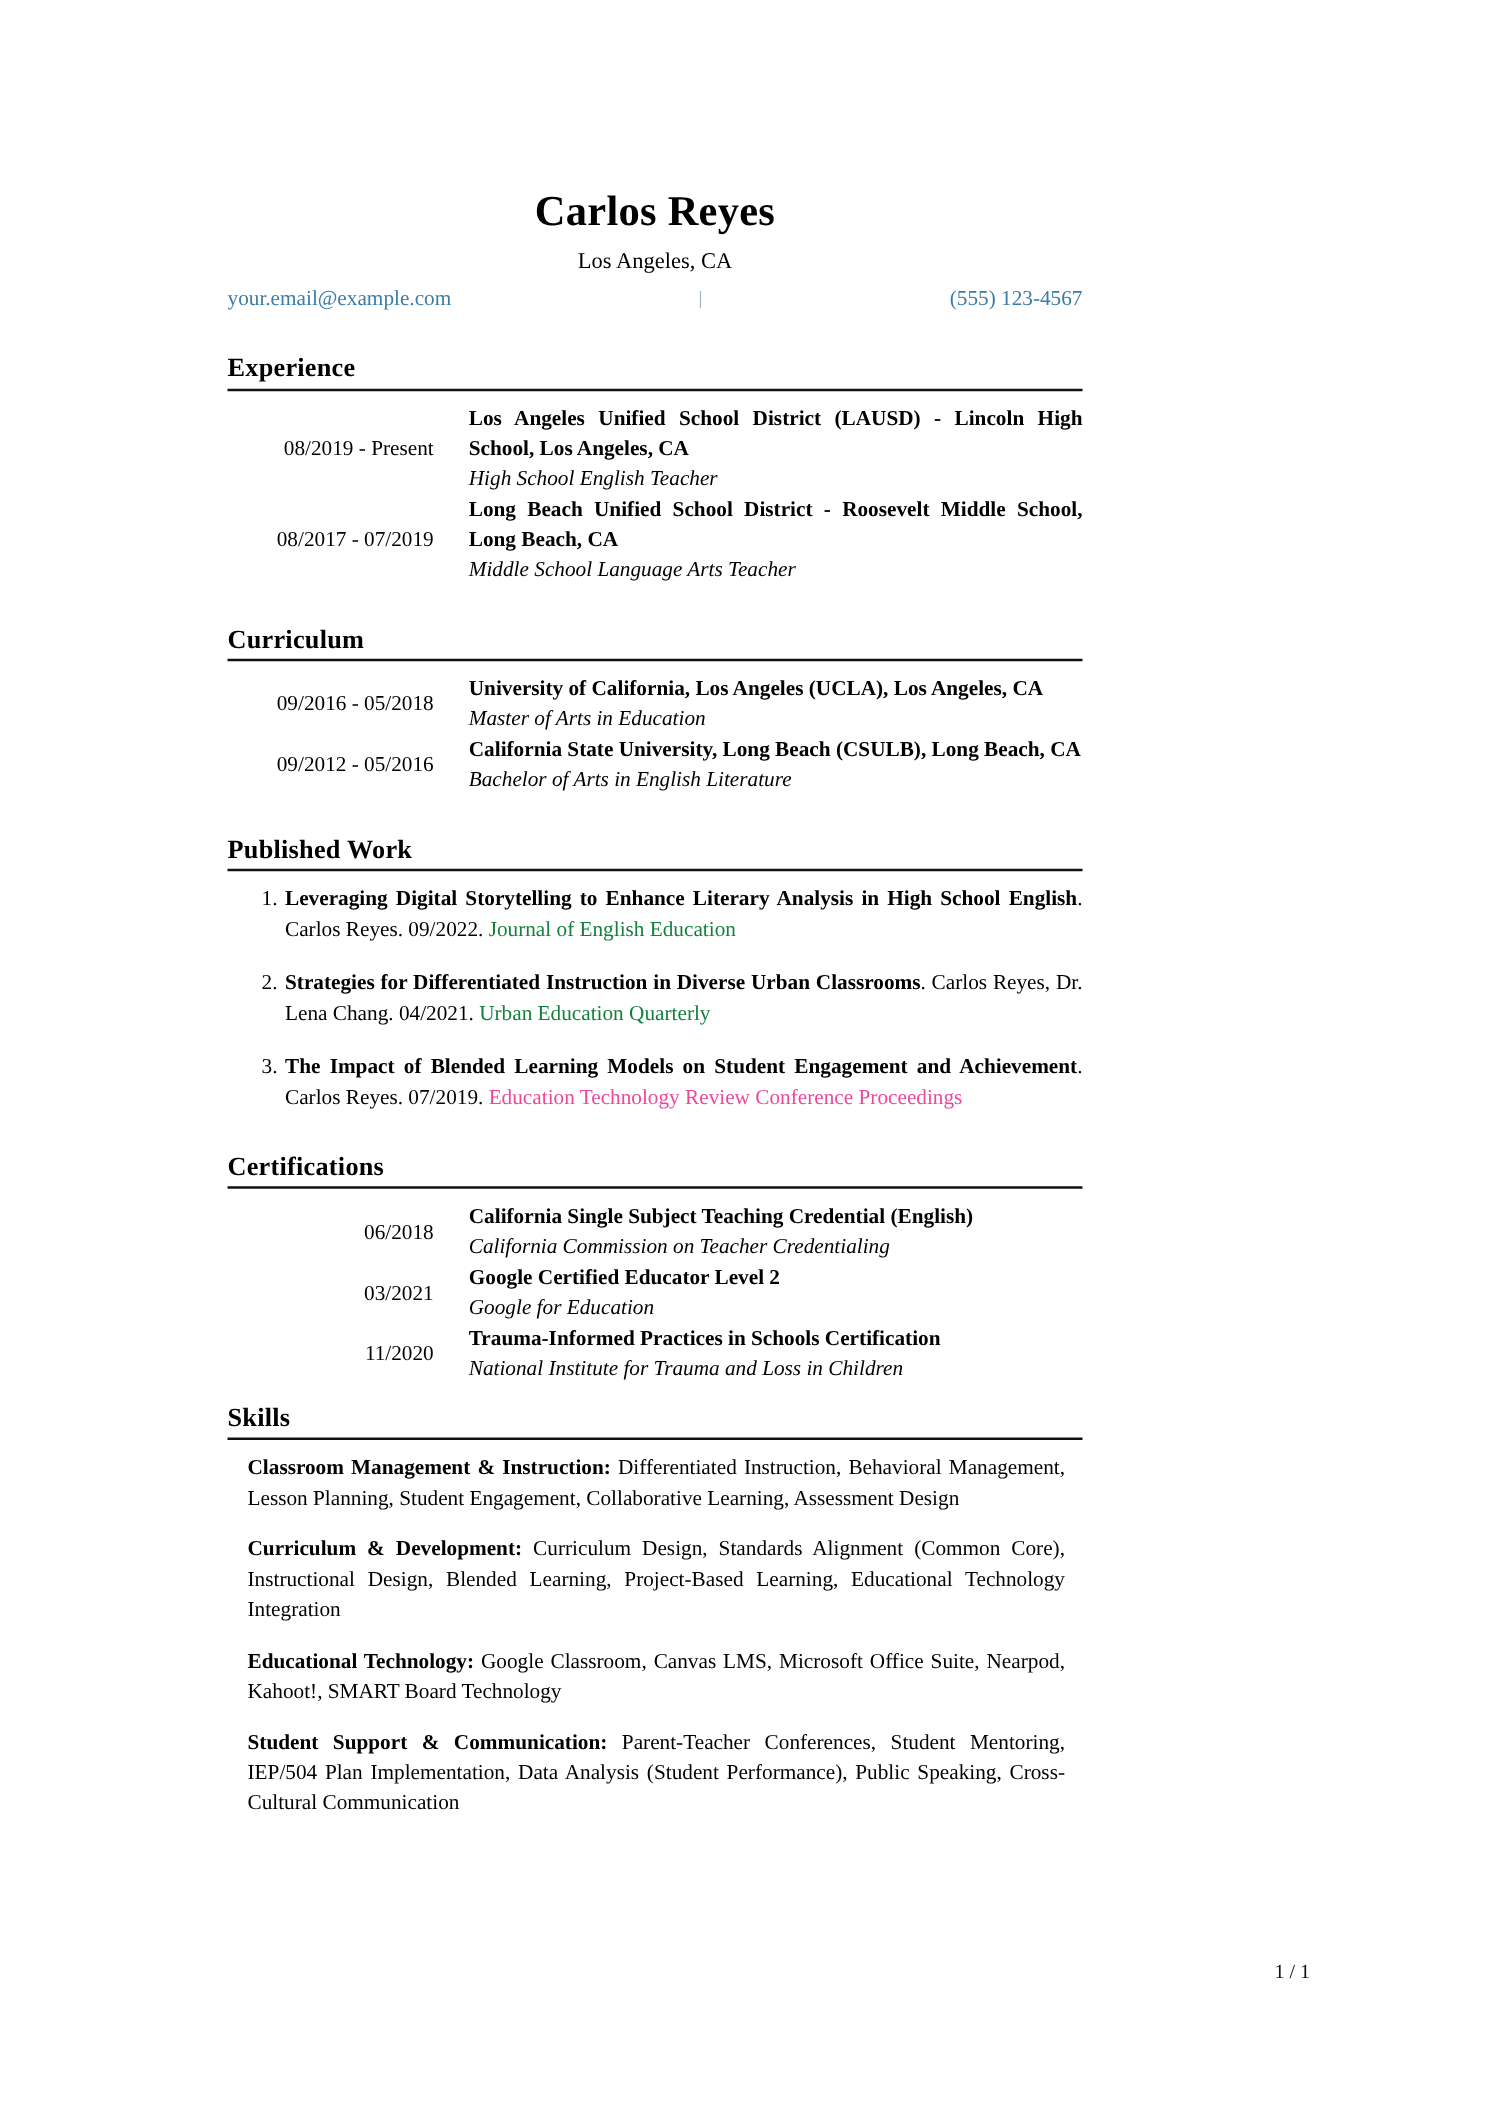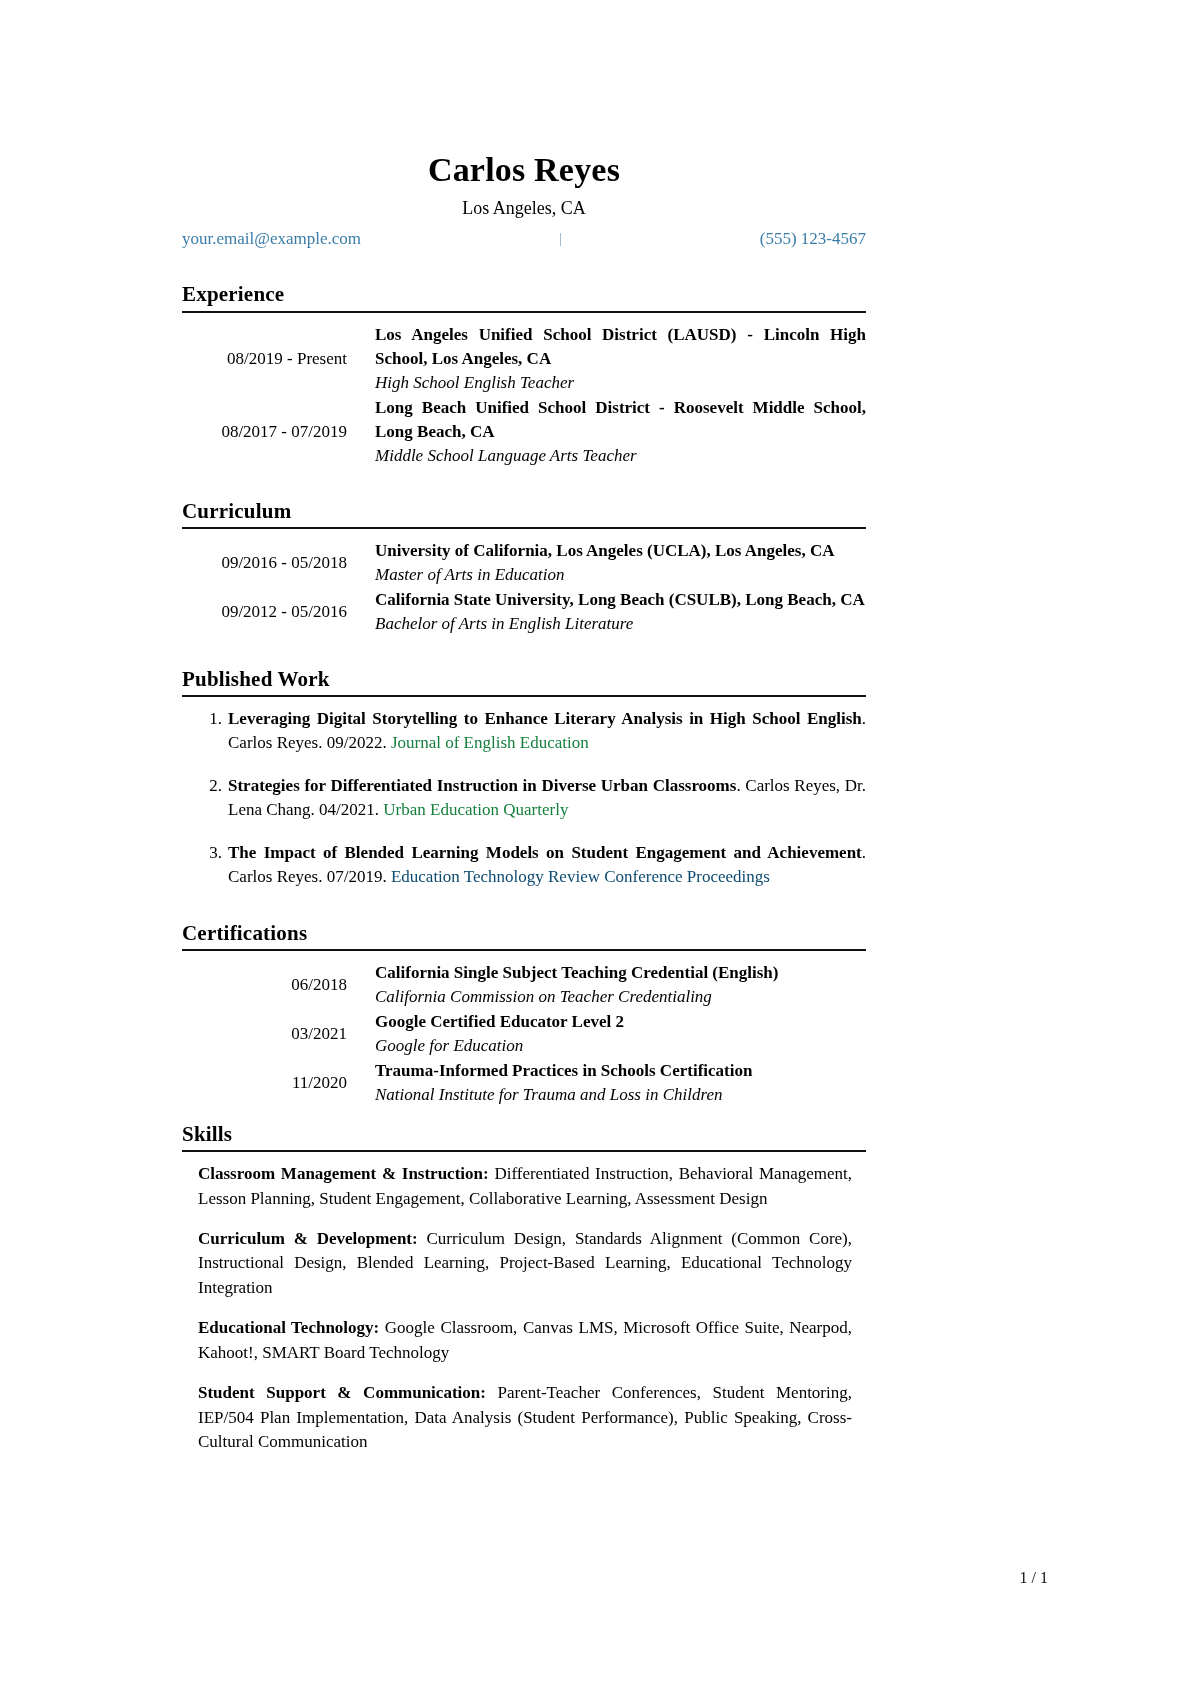--- a/index.html
+++ b/index.html
@@ -126,21 +126,21 @@
     position: absolute;
     left: 14px;
     top: 0;
     width: 26px;
     text-align: right;
     font-size: 17px;
   }
   .pub-title { font-weight: bold; }
   .pub-meta { }
   .pub-venue-link { color: #15803d; }
-  .pub-venue-plain { color: #0c4a6e; }
+  .pub-venue-plain { color: #ec4899; }
 
   
   .skill-block {
     margin-bottom: 16px;
     font-size: 17px;
     line-height: 1.44;
     text-align: justify;
     text-justify: inter-word;
     padding: 0 14px 0 16px;
   }

